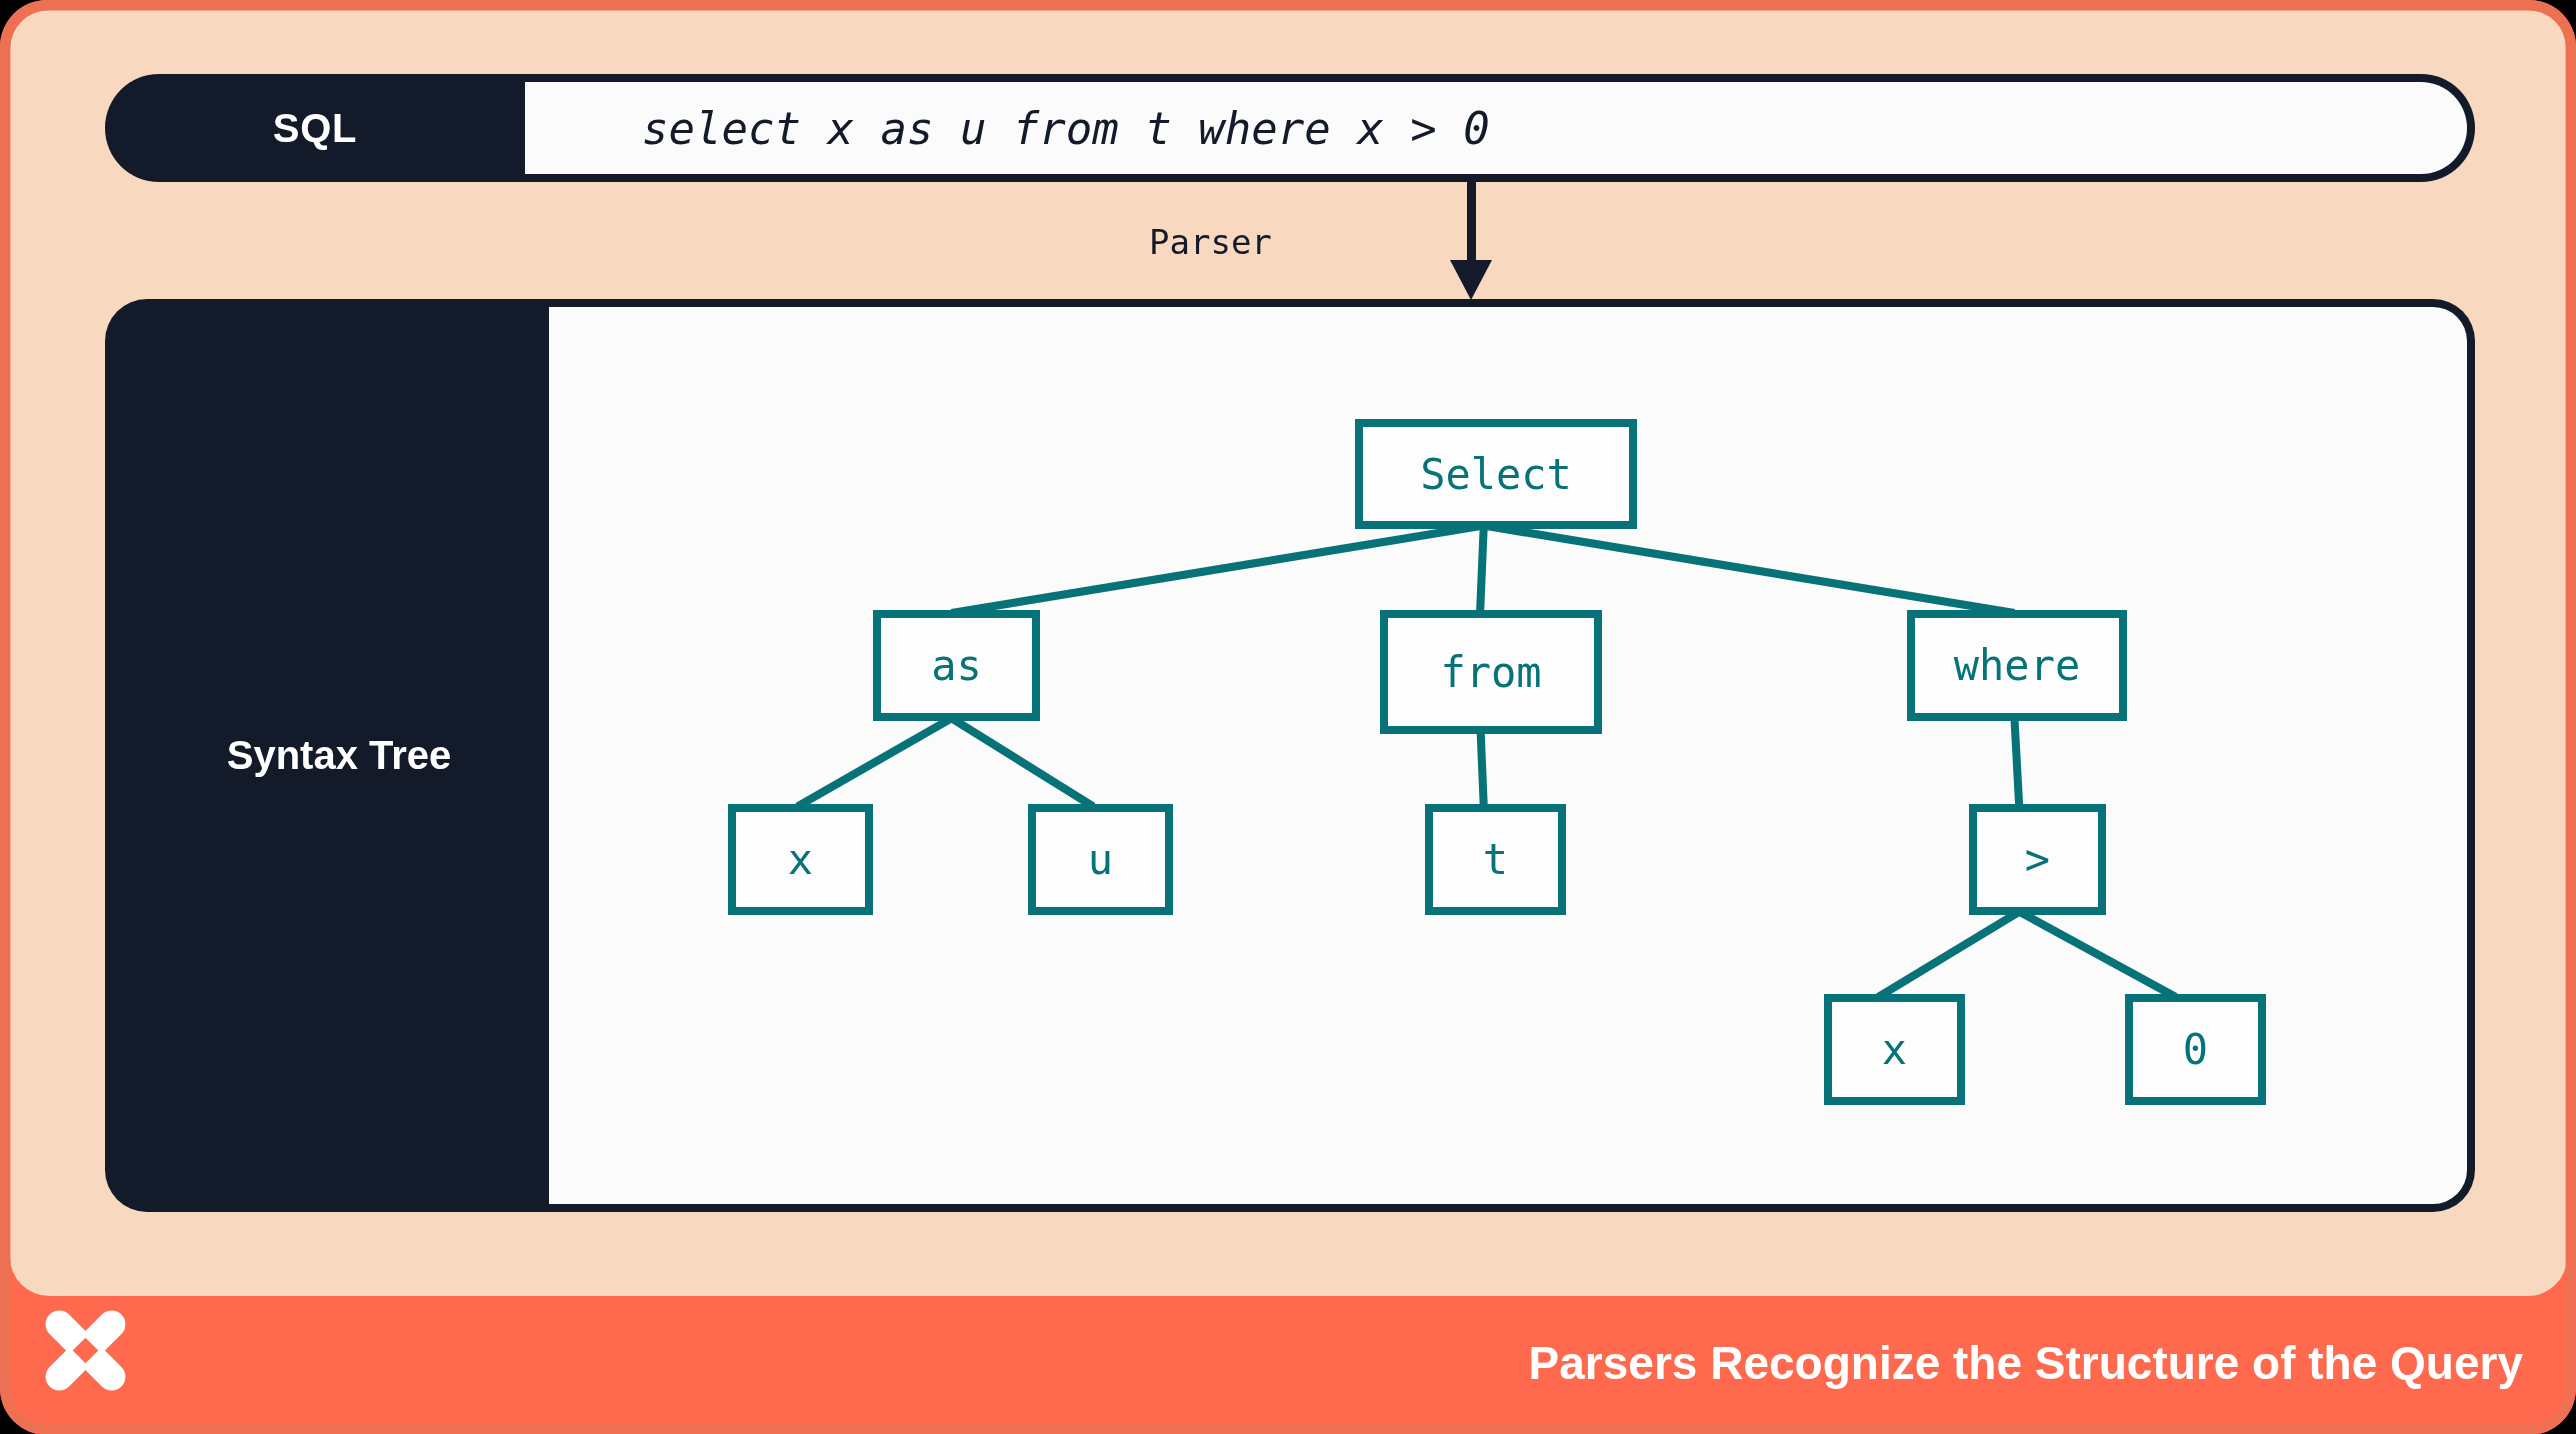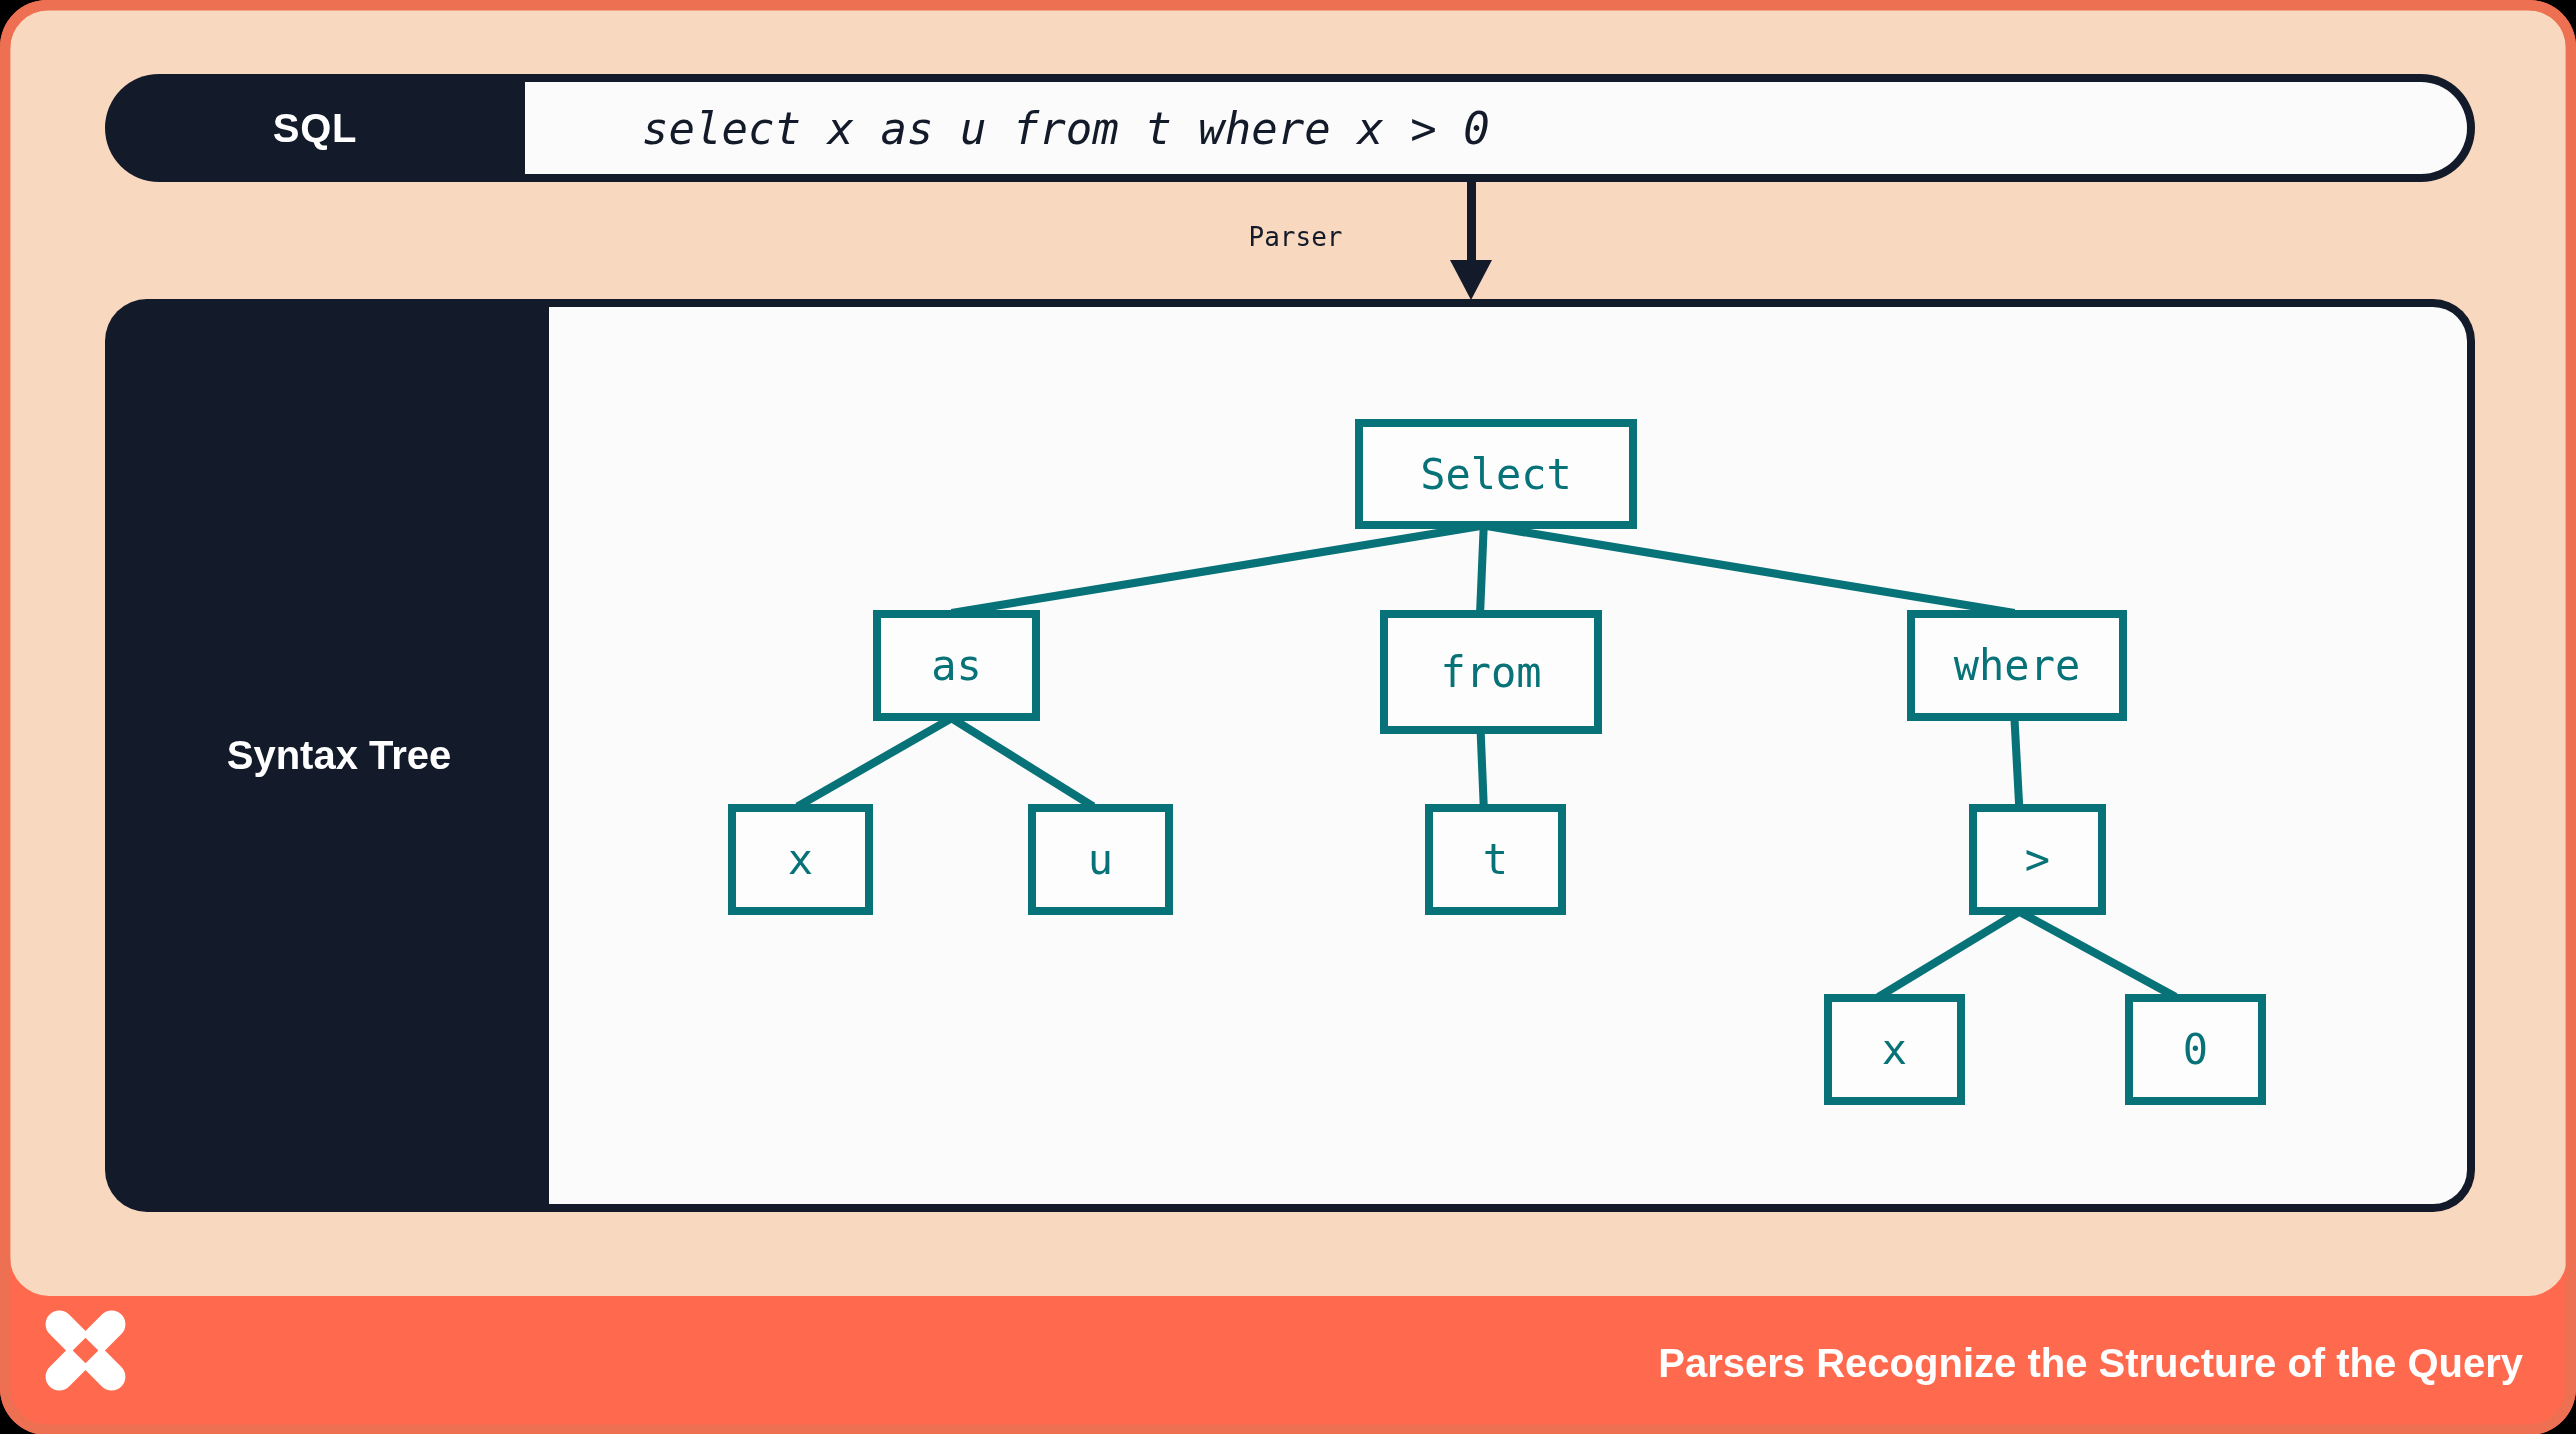--- a/index.html
+++ b/index.html
@@ -77,23 +77,23 @@
     white-space: pre;
     font-style: italic;
   }
 
   
   #parser-label {
     position: absolute;
     left: 1149px;
     top: 222px;
     width: 293px;
-    text-align: center;
+    text-align: left;
     font-family: "DejaVu Sans Mono", monospace;
-    font-size: 26px;
+    font-size: 34px;
     color: var(--navy, #131A29);
   }
   #arrow-line {
     position: absolute;
     left: 1467px;
     top: 182px;
     width: 9px;
     height: 83px;
     background: var(--navy, #131A29);
   }
@@ -174,21 +174,21 @@
     width: 87px;
     height: 87px;
   }
   #footer-title {
     position: absolute;
     right: 53px;
     top: 50%;
     transform: translateY(-54%);
     color: #FFFFFF;
     font-weight: bold;
-    font-size: 40px;
+    font-size: 46px;
     letter-spacing: 0px;
     white-space: nowrap;
   }
 </style>
 </head>
 <body style="background: rgb(0, 0, 0);">
 
 <div id="stage">
   <div id="frame"></div>
   <div id="peach"></div>

